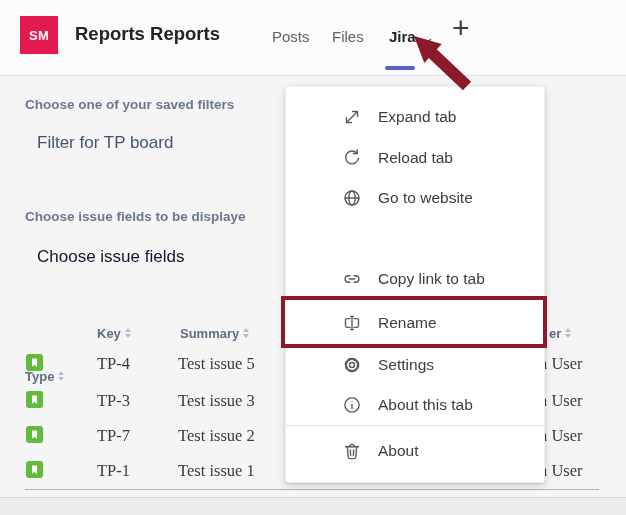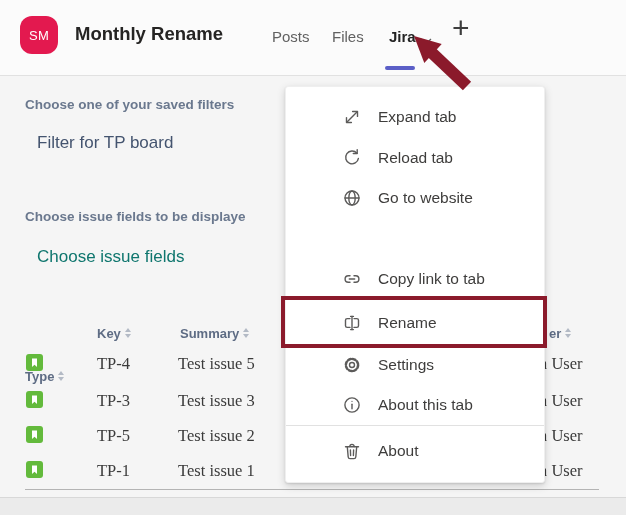--- a/index.html
+++ b/index.html
@@ -3,34 +3,34 @@
 <meta charset="utf-8">
 <style>
   html,body{margin:0;padding:0;background:#fff;}
   #screen{
     position:relative;width:626px;height:515px;overflow:hidden;
     background:#F5F5F5;font-family:"Liberation Sans",sans-serif;
     -webkit-font-smoothing:antialiased;
   }
   
   .header{position:absolute;left:0;top:0;width:626px;height:75px;background:#FBFBFB;border-bottom:1px solid #E1E1E1;}
-  .avatar{position:absolute;left:20px;top:16px;width:38px;height:38px;border-radius:12px;
-    color:#fff;font-size:13px;font-weight:400;display:flex;align-items:center;justify-content:center;letter-spacing:.3px;}
+  .avatar{position:absolute;left:20px;top:16px;width:38px;height:38px;border-radius:0;
+    color:#fff;font-size:13px;font-weight:700;display:flex;align-items:center;justify-content:center;letter-spacing:.3px;}
   .title{position:absolute;left:75px;top:23px;font-size:18.5px;font-weight:700;color:#252423;white-space:nowrap;}
   .tab{position:absolute;top:28px;font-size:15px;color:#616161;cursor:pointer;white-space:nowrap;}
   .tab.posts{left:272px;}
   .tab.files{left:332px;}
   .tab.jira{left:389px;font-weight:600;color:#242424;}
   .chev{position:absolute;left:420px;top:32px;}
   .add-tab{position:absolute;left:452px;top:13px;font-size:30px;font-weight:100;color:#3d3d3d;line-height:1;cursor:pointer;}
   .tab-underline{position:absolute;left:385px;top:66px;width:30px;height:3.5px;border-radius:2px;}
   
   .fld-label{position:absolute;font-size:13.5px;font-weight:600;color:#6A788E;white-space:nowrap;}
   .fld-value{position:absolute;font-size:17px;color:#44546F;white-space:nowrap;cursor:pointer;}
-  .fld-value.placeholder{color:#0f766e;}
+  .fld-value.placeholder{color:#0f172a;}
   .lbl1{left:25px;top:97px;}
   .val1{left:37px;top:133px;}
   .lbl2{left:25px;top:209px;}
   .val2{left:37px;top:247px;}
   
   .thead{position:absolute;top:324px;height:18px;display:flex;align-items:center;gap:4px;
     font-size:13px;font-weight:700;color:#5E6C84;white-space:nowrap;}
   .h-type{left:25px;margin-top:43px;} .h-key{left:97px;} .h-summary{left:180px;} .h-user{left:549px;}
   .sort{display:inline-flex;flex-direction:column;gap:2px;}
   .tri-up{width:0;height:0;border-left:3.5px solid transparent;border-right:3.5px solid transparent;border-bottom:4px solid #B3BAC5;}
@@ -55,21 +55,21 @@
   .hl-box{position:absolute;left:281px;top:296px;width:258px;height:44px;border:4px solid #8B1A2B;z-index:6;pointer-events:none;}
   .arrow-anno{position:absolute;left:403px;top:28px;z-index:7;pointer-events:none;}
 </style>
 </head>
 <body>
 
 <div id="screen">
 
   <div class="header">
     <div class="avatar" style="background-color: rgb(227, 25, 79);">SM</div>
-    <div class="title">Monthly Rename</div>
+    <div class="title">Reports Reports</div>
 
     <div class="tab posts">Posts</div>
     <div class="tab files">Files</div>
     <div class="tab jira">Jira</div>
 
     <span class="chev">
       <svg width="12" height="8" viewBox="0 0 12 8">
           <polyline points="1,1 6,5.6 11,1" fill="none" stroke="#616161" stroke-width="1.3"></polyline>
         </svg>
     </span>
@@ -134,21 +134,21 @@
     <span class="cell sum-cell">Test issue 3</span>
     <span class="cell user-cell">n User</span>
   </div>
   <div class="trow" style="top:425px">
     <span class="cell type-cell">
       <svg width="17" height="17" viewBox="0 0 17 17">
           <rect x="0" y="0" width="17" height="17" rx="3" fill="#63BA3C"></rect>
           <path d="M6 4.5 h5 v8.5 l-2.5 -2.3 l-2.5 2.3 z" fill="#fff"></path>
         </svg>
     </span>
-    <span class="cell key-cell">TP-5</span>
+    <span class="cell key-cell">TP-7</span>
     <span class="cell sum-cell">Test issue 2</span>
     <span class="cell user-cell">n User</span>
   </div>
   <div class="trow" style="top:460px">
     <span class="cell type-cell">
       <svg width="17" height="17" viewBox="0 0 17 17">
           <rect x="0" y="0" width="17" height="17" rx="3" fill="#63BA3C"></rect>
           <path d="M6 4.5 h5 v8.5 l-2.5 -2.3 l-2.5 2.3 z" fill="#fff"></path>
         </svg>
     </span>

